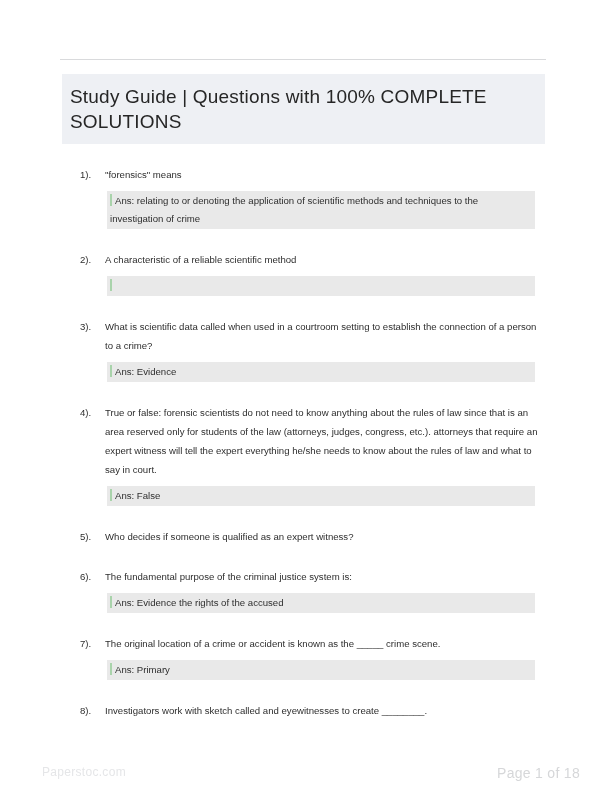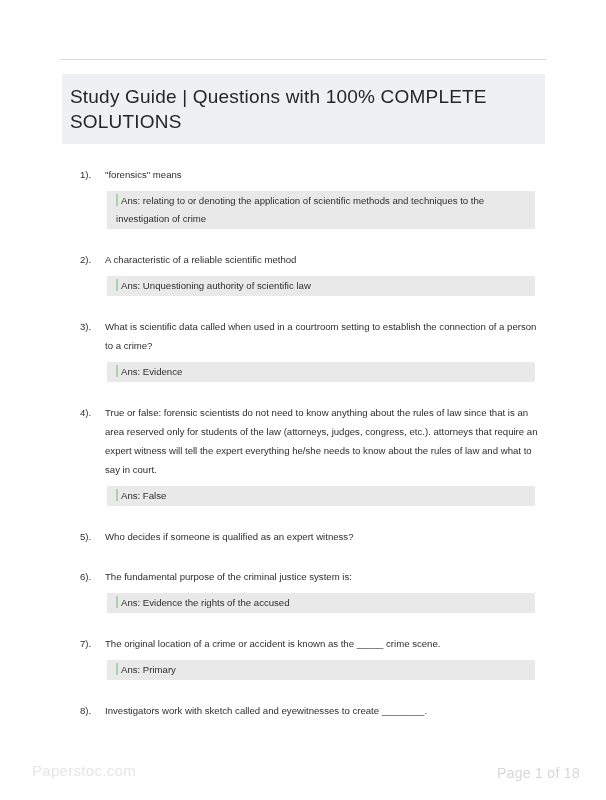--- a/index.html
+++ b/index.html
@@ -57,38 +57,38 @@
     flex: 1;
     padding-right: 5px;
     color: #2e2e2e;
   }
   .answer {
     margin-top: 7px;
     margin-left: 45px;
     width: 428px;
     box-sizing: border-box;
     background: #e9e9e9;
-    padding: 1px 6px 1px 9px;
+    padding: 1px 6px 1px 3px;
     font-size: 9.6px;
     line-height: 18px;
     color: #2e2e2e;
   }
   .marker {
     display: inline-block;
     width: 2px;
     height: 12px;
     background: #a9d3ab;
     vertical-align: -2px;
     margin-right: 3px;
   }
   .watermark {
     position: absolute;
-    left: 32px;
+    left: 42px;
     bottom: 21px;
-    font-size: 15px;
+    font-size: 12px;
     color: #e5e6e8;
     letter-spacing: 0.3px;
   }
   .page-num {
     position: absolute;
     right: 26px;
     bottom: 19px;
     font-size: 14px;
     color: #d6d7d9;
     letter-spacing: 0.3px;
@@ -113,21 +113,21 @@
         <span class="q-text">"forensics" means</span>
       </div>
       <div class="answer"><span class="marker"></span><span class="a-text">Ans: relating to or denoting the application of scientific methods and techniques to the investigation of crime</span></div>
     </section>
 
     <section class="question">
       <div class="q-row">
         <span class="q-num">2).</span>
         <span class="q-text">A characteristic of a reliable scientific method</span>
       </div>
-      <div class="answer"><span class="marker"></span><span class="a-text">Ans: Unquestioning authority of scientific law</span></div>
+      <div class="answer"><span class="marker"></span></div>
     </section>
 
     <section class="question">
       <div class="q-row">
         <span class="q-num">3).</span>
         <span class="q-text">What is scientific data called when used in a courtroom setting to establish the connection of a person to a crime?</span>
       </div>
       <div class="answer"><span class="marker"></span><span class="a-text">Ans: Evidence</span></div>
     </section>
 

